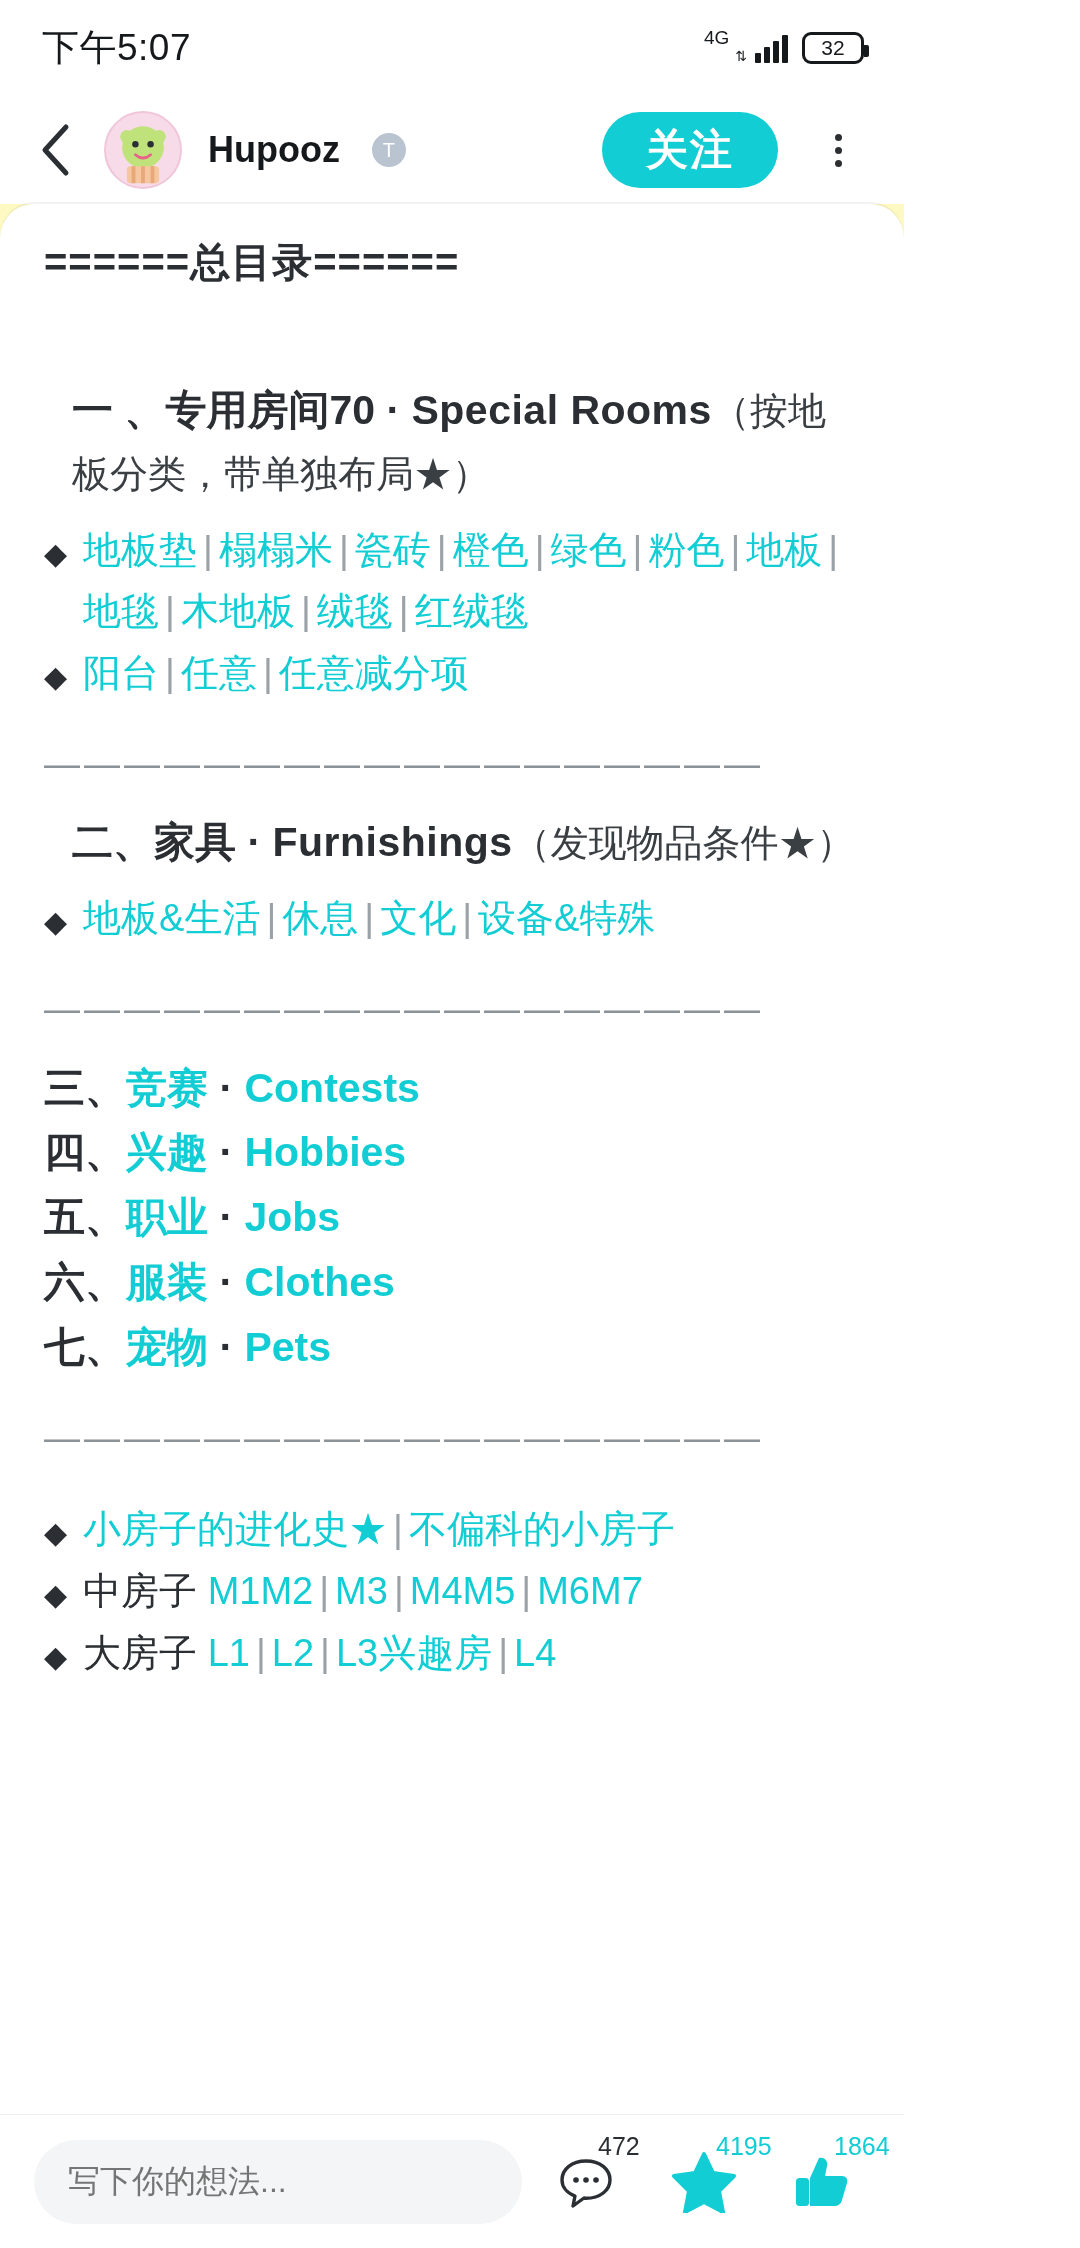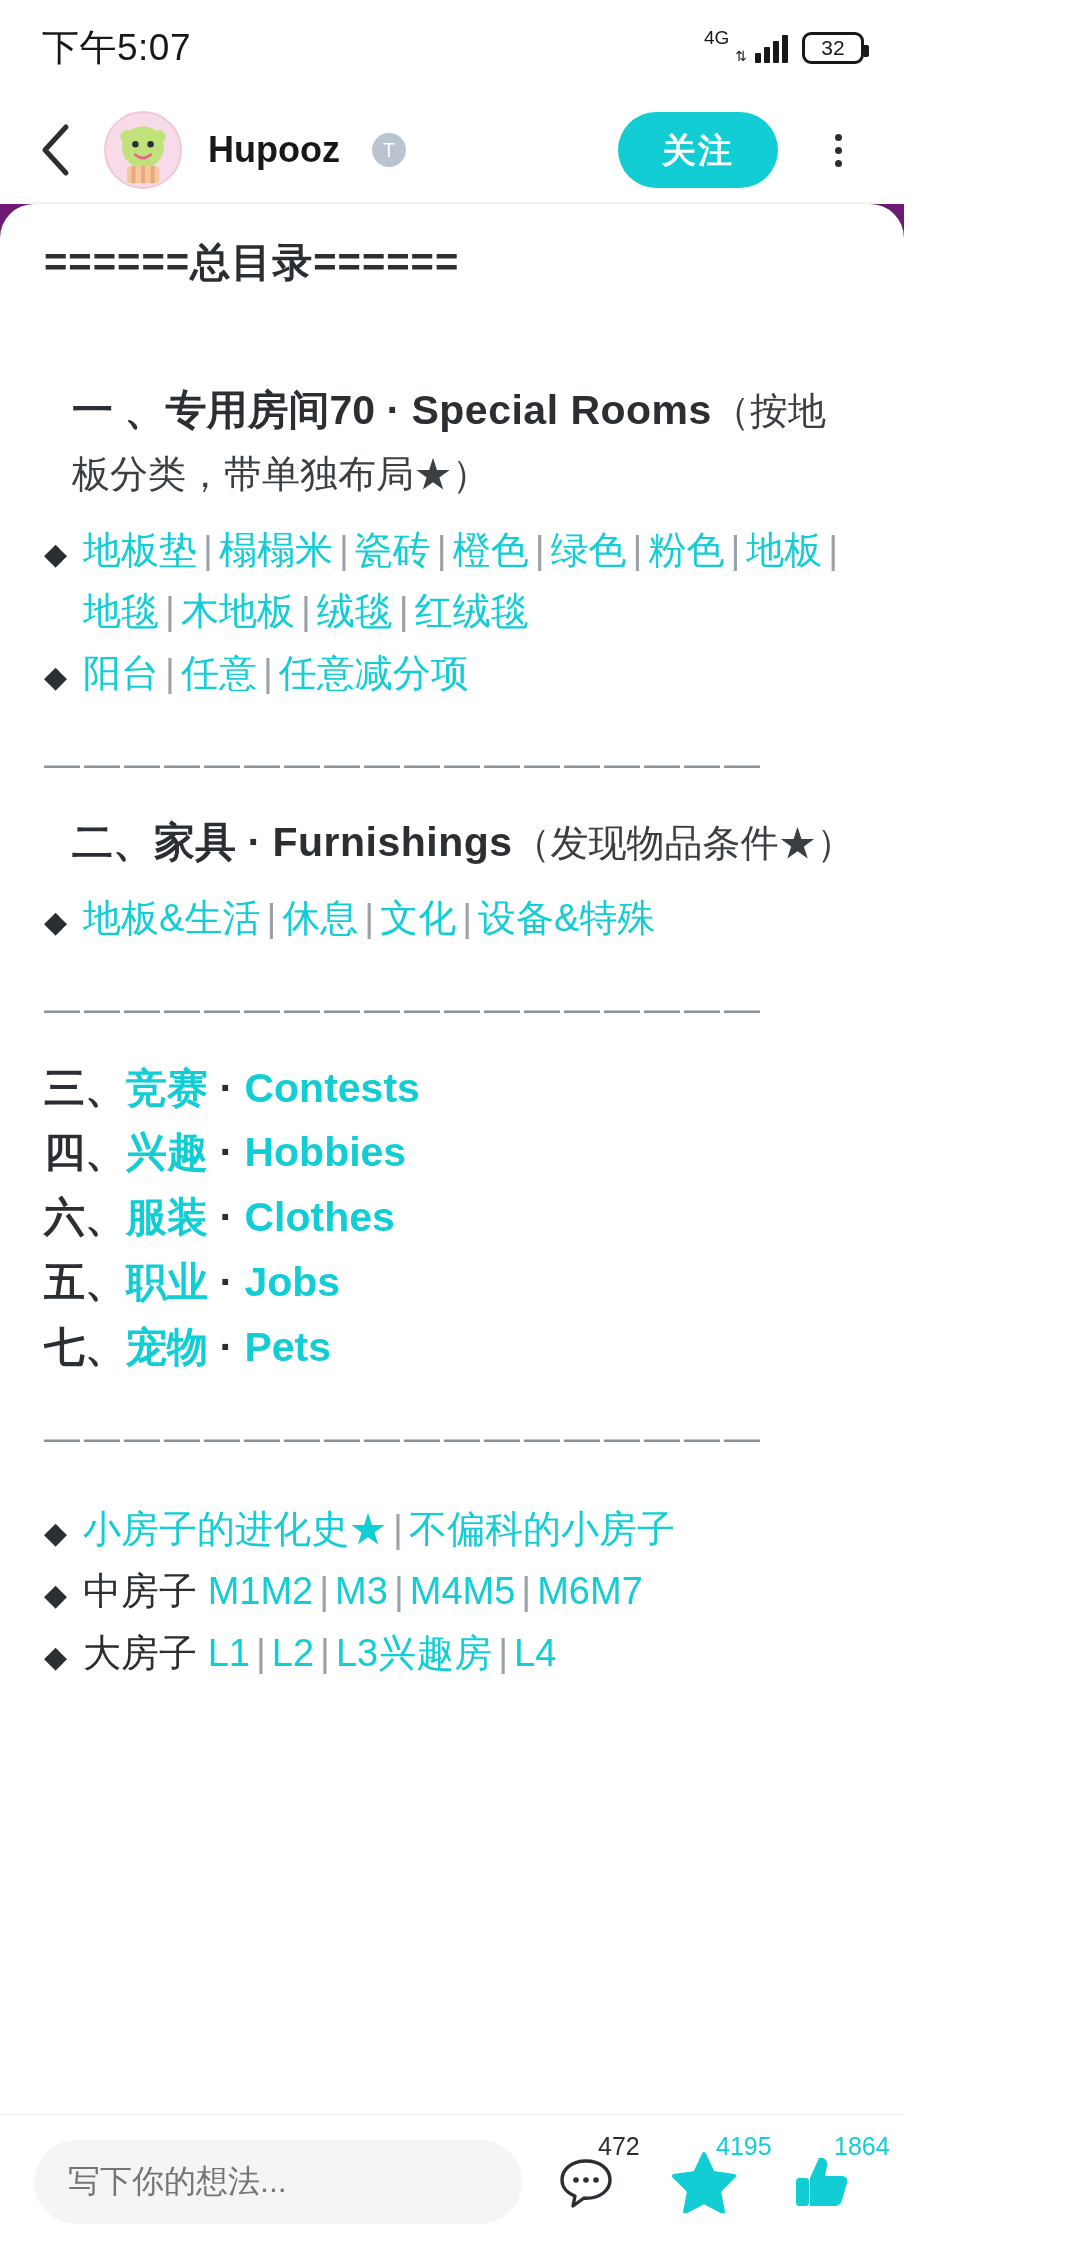--- a/index.html
+++ b/index.html
@@ -7,21 +7,21 @@
     width: 1080px;
     height: 2248px;
     background: #ffffff;
     font-family: "Liberation Sans", sans-serif;
     overflow: hidden;
   }
   .phone {
     position: relative;
     width: 904px;
     height: 2248px;
-    background: #701a75;
+    background: #fef9c3;
     display: flex;
     flex-direction: column;
   }
 
   
   .statusbar {
     height: 96px;
     flex: 0 0 96px;
     display: flex;
     align-items: center;
@@ -111,21 +111,21 @@
     color: #ffffff;
     font-size: 20px;
     display: flex; align-items: center; justify-content: center;
     margin-left: 10px;
     flex: 0 0 34px;
   }
   .spacer { flex: 1 1 auto; }
   .follow-btn {
     background: #13cdd4;
     color: #ffffff;
-    font-size: 34px;
+    font-size: 42px;
     font-weight: 600;
     border: none;
     border-radius: 44px;
     padding: 0 44px;
     height: 76px;
     line-height: 76px;
     letter-spacing: 2px;
   }
   .kebab {
     width: 60px; height: 60px;
@@ -351,24 +351,24 @@
       <div class="divider-dash">——————————————————</div>
       <div class="gap-md"></div>
 
       <div class="num-line">
         <span>三、</span><span class="teal">竞赛</span><span> · </span><span class="teal">Contests</span>
       </div>
       <div class="num-line">
         <span>四、</span><span class="teal">兴趣</span><span> · </span><span class="teal">Hobbies</span>
       </div>
       <div class="num-line">
+        <span>五、</span><span class="teal">职业</span><span> · </span><span class="teal">Jobs</span>
+      </div>
+      <div class="num-line">
         <span>六、</span><span class="teal">服装</span><span> · </span><span class="teal">Clothes</span>
-      </div>
-      <div class="num-line">
-        <span>五、</span><span class="teal">职业</span><span> · </span><span class="teal">Jobs</span>
       </div>
       <div class="num-line">
         <span>七、</span><span class="teal">宠物</span><span> · </span><span class="teal">Pets</span>
       </div>
 
       <div class="gap-md"></div>
       <div class="divider-dash">——————————————————</div>
       <div class="gap-md"></div>
 
 

